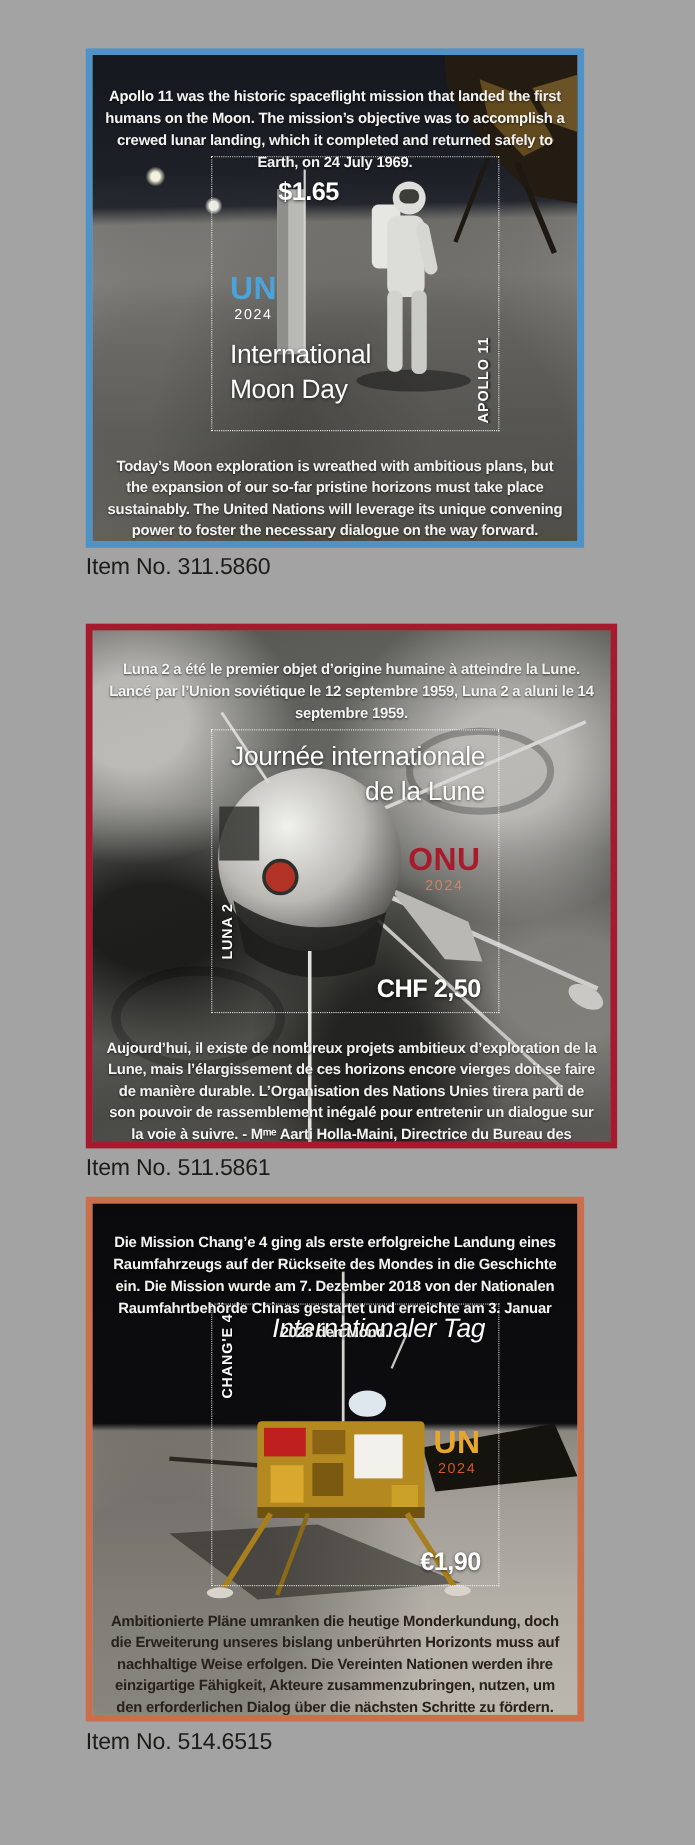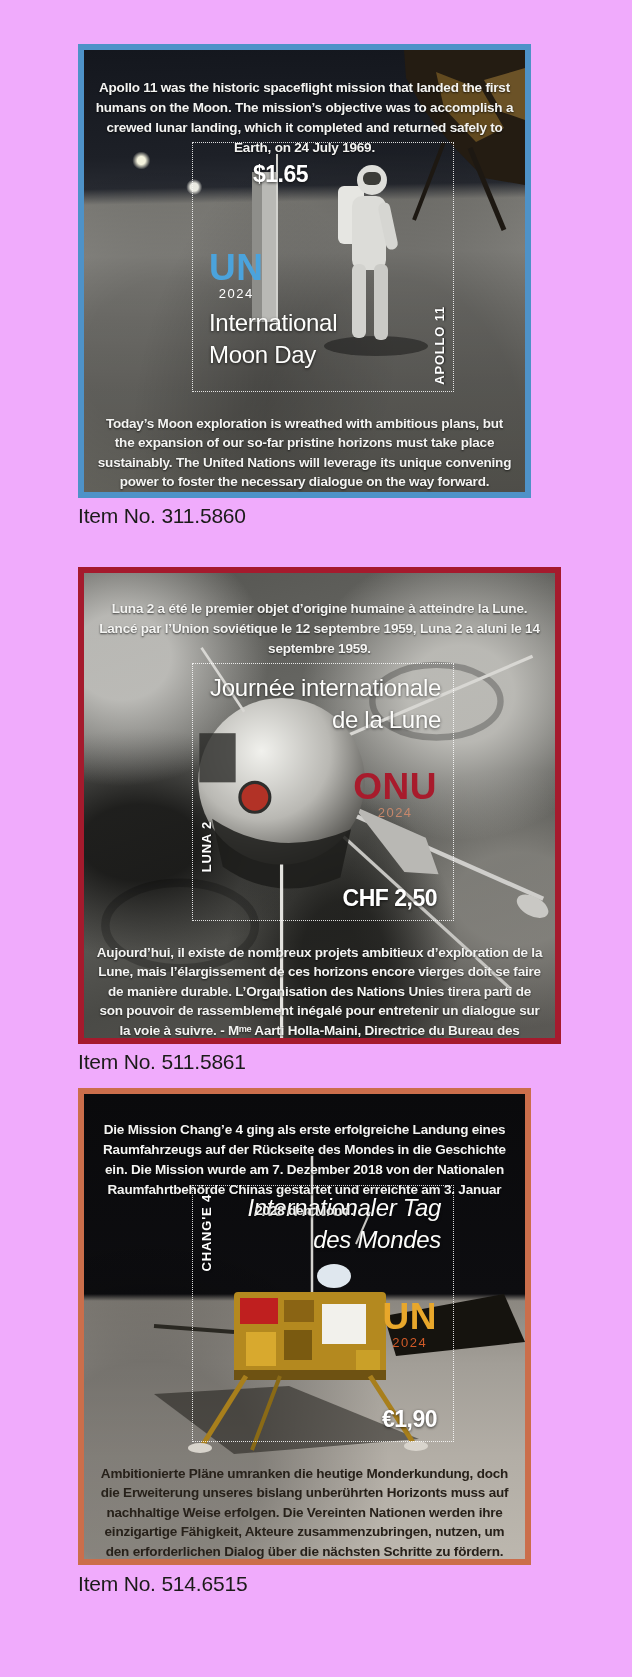--- a/index.html
+++ b/index.html
@@ -1,17 +1,17 @@
 <!DOCTYPE html>
 <html><head>
 <meta charset="utf-8">
 <style>
   html,body{margin:0;padding:0;background:#ffffff;}
   body{font-family:"Liberation Sans",sans-serif;}
-  .page{position:relative;width:632px;height:1677px;background:#f0abfc;overflow:hidden;}
+  .page{position:relative;width:632px;height:1677px;background:#a3a3a3;overflow:hidden;}
 
   .panel{position:absolute;left:78px;width:441px;border:6px solid #888;overflow:hidden;}
   .panel .inner{position:absolute;inset:0;}
 
   
   .bg0{
     background:
       radial-gradient(circle at 13% 25%, rgba(255,253,230,.95) 0 4px, rgba(255,253,230,0) 9px),
       radial-gradient(circle at 25% 31%, rgba(255,255,245,.9) 0 4px, rgba(255,255,245,0) 8px),
       radial-gradient(ellipse at 70% 90%, rgba(0,0,0,.25) 0 30%, rgba(0,0,0,0) 60%),
@@ -45,21 +45,21 @@
 
   .dotrect{position:absolute;border:1px dotted rgba(255,255,255,.85);z-index:2;}
 
   .denom{position:absolute;color:#fff;font-size:23px;font-weight:bold;letter-spacing:-0.5px;
          text-shadow:0 1px 3px rgba(0,0,0,.7);}
   .title{position:absolute;color:#fdfdfb;font-size:24px;line-height:1.32;font-weight:normal;
          letter-spacing:-0.3px;text-shadow:0 1px 3px rgba(0,0,0,.65);}
   .title.right{text-align:right;}
 
   .emblem{position:absolute;display:flex;flex-direction:column;align-items:center;line-height:1;}
-  .emblem .org{font-size:37px;font-weight:bold;letter-spacing:.5px;}
+  .emblem .org{font-size:29px;font-weight:bold;letter-spacing:.5px;}
   .emblem .year{font-size:13px;font-weight:normal;letter-spacing:1.5px;margin-top:1px;}
 
   .side-label{position:absolute;writing-mode:vertical-rl;transform:rotate(180deg);
          color:#fff;font-size:13px;font-weight:bold;letter-spacing:.8px;
          text-shadow:0 1px 2px rgba(0,0,0,.7);}
 
   .item-label{position:absolute;left:78px;color:#1b1b19;font-size:21px;letter-spacing:-0.2px;}
 
   .deco{position:absolute;inset:0;z-index:1;}
 </style>
@@ -194,21 +194,20 @@
         <ellipse cx="116" cy="354" rx="12" ry="5" fill="#d8d4cc"></ellipse>
         <ellipse cx="332" cy="352" rx="12" ry="5" fill="#d8d4cc"></ellipse>
       </svg>
 
       <p class="desc" style="top:12px;">Die Mission Chang’e 4 ging als erste erfolgreiche Landung eines Raumfahrzeugs auf der Rückseite des Mondes in die Geschichte ein. Die Mission wurde am 7. Dezember 2018 von der Nationalen Raumfahrtbehörde Chinas gestartet und erreichte am 3. Januar 2028 den Mond.</p>
 
       <div class="dotrect" style="left:108px;top:91px;width:260px;height:255px;">
         <div class="side-label" style="left:6px;top:8px;">CHANG'E 4</div>
         <div class="title right" style="right:12px;top:6px;font-style:italic;">
           <div>Internationaler Tag</div>
-          <div>des Mondes</div>
         </div>
         <div class="emblem" style="right:16px;top:112px;">
           <span class="org" style="color: rgb(232, 167, 43);">UN</span>
           <span class="year" style="color: rgb(208, 90, 40);">2024</span>
         </div>
         <div class="denom" style="right:16px;bottom:8px;">€1,90</div>
       </div>
 
       <p class="quote dark" style="top:356px;">
         <span>Ambitionierte Pläne umranken die heutige Monderkundung, doch die Erweiterung unseres bislang unberührten Horizonts muss auf nachhaltige Weise erfolgen. Die Vereinten Nationen werden ihre einzigartige Fähigkeit, Akteure zusammenzubringen, nutzen, um den erforderlichen Dialog über die nächsten Schritte zu fördern.</span>

